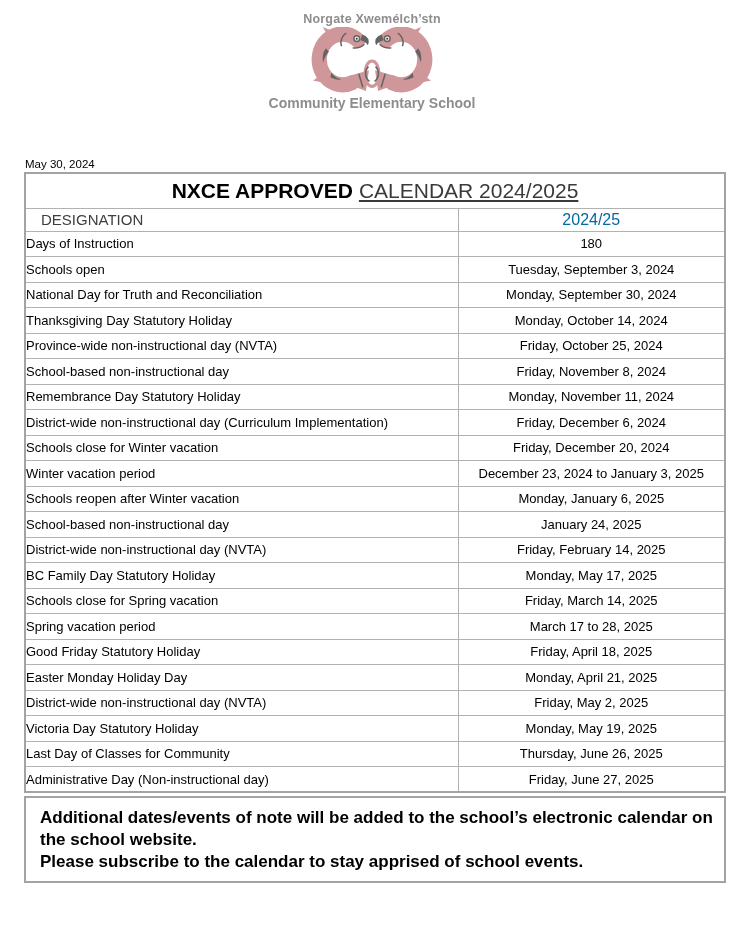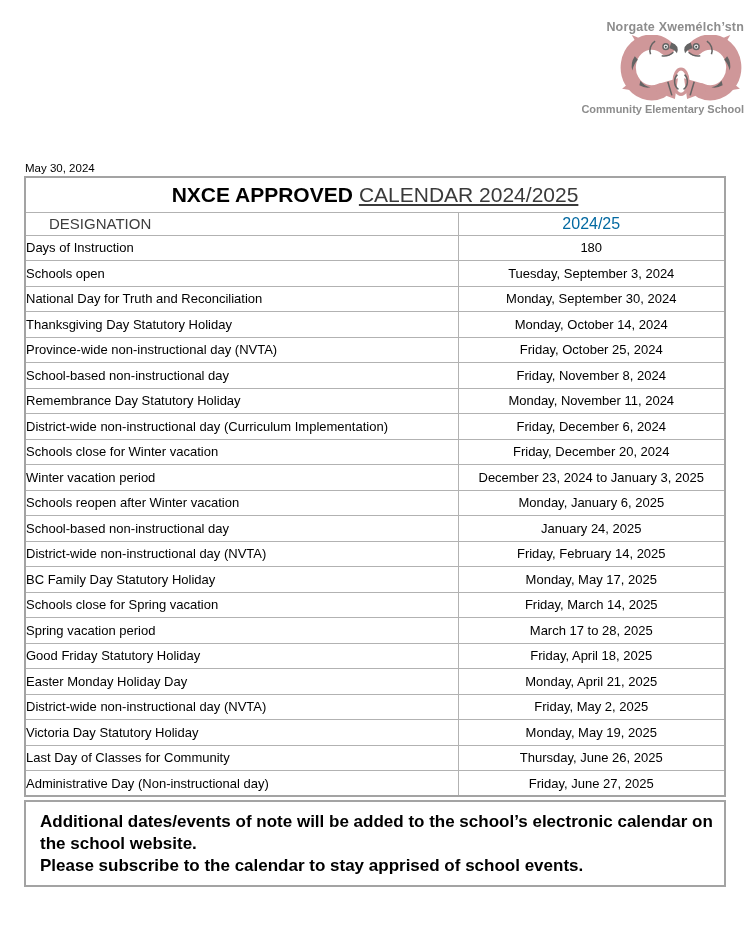--- a/index.html
+++ b/index.html
@@ -8,32 +8,32 @@
     width:744px; height:936px;
     font-family:"Liberation Sans", sans-serif;
     color:#000;
     position:relative;
     overflow:hidden;
   }
   .page { width:744px; height:936px; position:relative; }
 
   
   .logo-block {
-    padding-top:20px;
-    display:flex; flex-direction:column; align-items:flex-end;
+    padding-top:12px;
+    display:flex; flex-direction:column; align-items:center;
   }
   .logo-name {
     font-size:12.5px; font-weight:bold;
     color:var(--logo-text,#8d8d8d);
     letter-spacing:0.2px;
     margin-bottom:1px;
   }
   .logo-art { display:block; opacity:0.88; }
   .logo-subtitle {
-    font-size:11px; font-weight:bold;
+    font-size:14px; font-weight:bold;
     color:var(--logo-text,#8d8d8d);
     margin-top:1px;
   }
   .f-body   { fill:var(--salmon,#c9898b); }
   .f-dark   { fill:var(--salmon-dark,#4a4a4a); }
   .f-darkline { stroke:var(--salmon-dark,#4a4a4a); fill:none; }
   .f-bodyline { stroke:var(--salmon,#c9898b); fill:none; }
 
   
   .date-line {
@@ -58,21 +58,21 @@
     height:35px;
     text-align:center;
     font-size:21px;
   }
   .title-primary { color:#000; font-weight:bold; margin-right:6px; }
   .title-secondary { color:var(--title-secondary-color,#3a3a3a);text-decoration:underline; }
   td.head-left {
     height:23px;
     font-size:15px;
     color:var(--header-text,#3e3e3e);
-    padding-left:23px;
+    padding-left:15px;
   }
   td.head-right {
     font-size:16px;
     color:#0369a1;
     text-align:center;
   }
   td.cell-left {
     height:25.5px;
     font-size:13px;
     padding-left:0;

